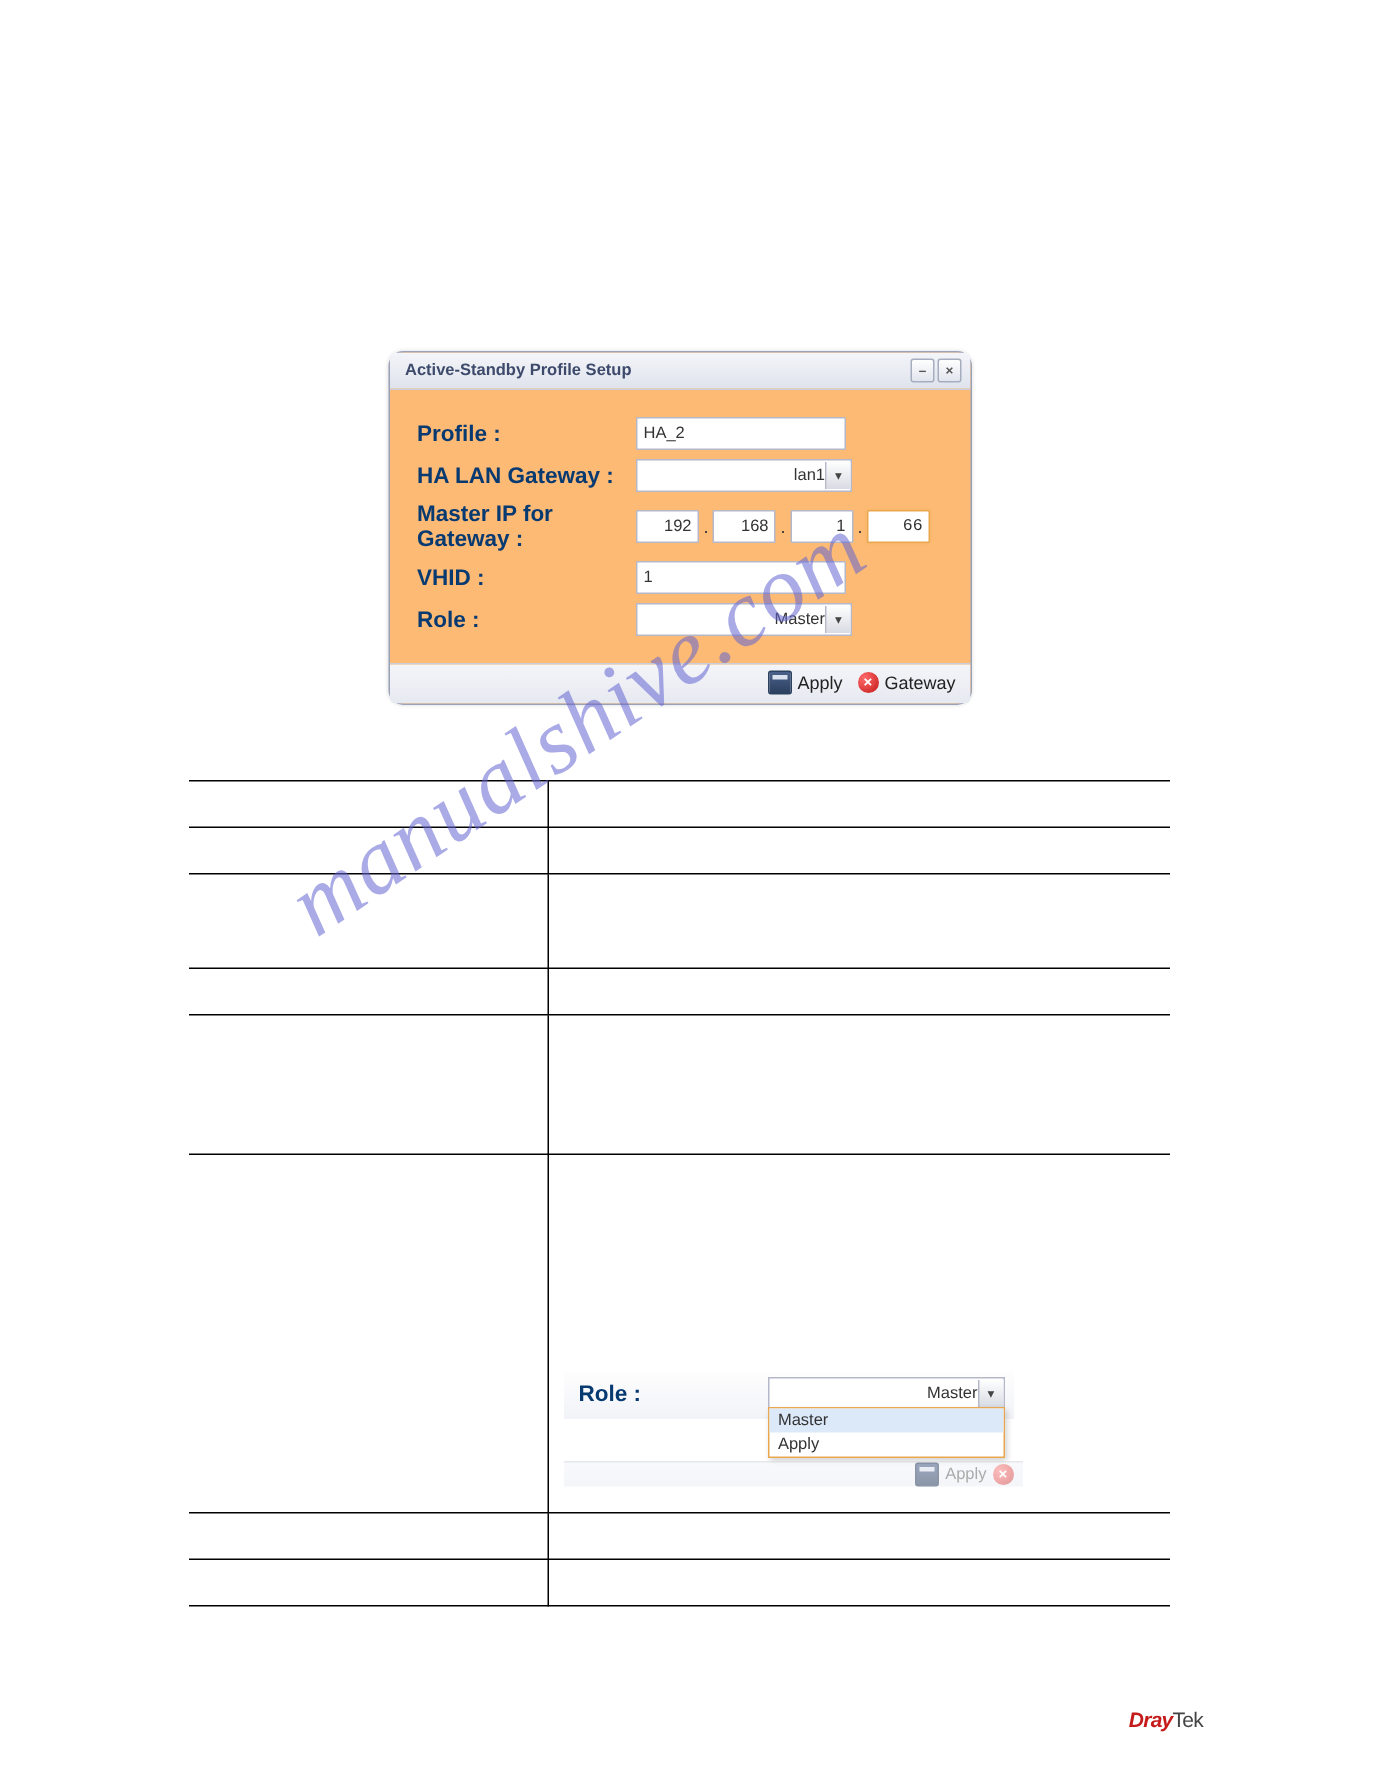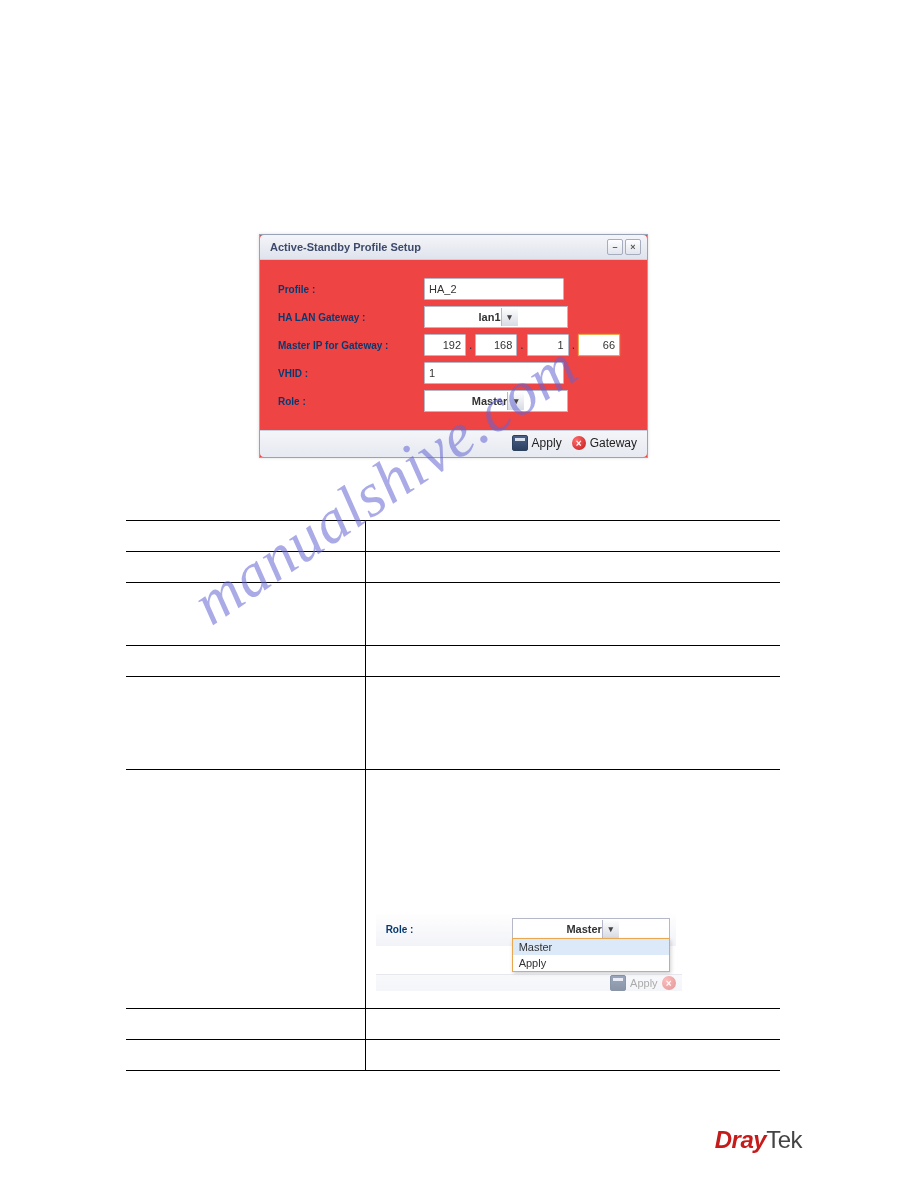--- a/index.html
+++ b/index.html
@@ -14,22 +14,22 @@
     color: #333;
   }
 
   
   .dialog {
     position: absolute;
     left: 259px;
     top: 234px;
     width: 387px;
     border: 1px solid #9aa2b7;
-    border-radius: 0;
-    background: #ef4444;
+    border-radius: 10px;
+    background: #fdba74;
     box-shadow: 0 0 3px rgba(0,0,0,0.15);
   }
   .dialog-title {
     background: linear-gradient(#f4f5f9, #dfe3ec);
     border-bottom: 1px solid #c9cedc;
     border-radius: 4px 4px 0 0;
     padding: 4px 6px 4px 10px;
     font-size: 11px;
     font-weight: bold;
     color: #3d4a6b;
@@ -59,63 +59,63 @@
   }
   .field-row {
     display: flex;
     align-items: center;
     margin-bottom: 6px;
   }
   .field-label {
     width: 146px;
     color: #083a72;
     font-weight: bold;
-    font-size: 10px;
+    font-size: 15px;
   }
   .txt-input {
     border: 1px solid #b5b8c8;
     background: #fff;
     height: 18px;
     font-size: 11px;
     padding: 1px 4px;
     color: #333;
     border-radius: 1px;
   }
   .txt-input.profile { width: 130px; }
   .txt-input.vhid { width: 130px; }
   .select-box {
     border: 1px solid #b5b8c8;
     height: 20px;
     width: 138px;
     background: #fff;
     display: flex;
     align-items: center;
-    justify-content: center;
+    justify-content: flex-end;
     font-size: 11px;
     padding-left: 4px;
-    font-weight: bold;
   }
   .select-arrow {
     width: 16px;
     height: 18px;
     border-left: 1px solid #b5b8c8;
     background: linear-gradient(#fefefe,#d8dbe3);
     display: flex;
     align-items: center;
     justify-content: center;
     font-size: 9px;
     color: #444;
   }
   .ip-row .ipbox {
     width: 32px;
     text-align: right;
   }
   .ip-row .ipbox.last {
     border: 1px solid #e9a84f;
     box-shadow: 0 0 2px rgba(233,168,79,0.6);
+    font-family: Liberation Mono, monospace;
   }
   .ip-row .dot {
     margin: 0 3px;
     color: #333;
   }
   .dialog-footer {
     border-top: 1px solid #c9cedc;
     background: linear-gradient(#f4f5f9, #e6e9f0);
     padding: 4px 10px 6px 0;
     display: flex;
@@ -239,21 +239,21 @@
     font-style: italic;
     pointer-events: none;
     white-space: nowrap;
   }
 
   
   .logo {
     position: absolute;
     right: 116px;
     bottom: 34px;
-    font-size: 24px;
+    font-size: 14px;
     font-weight: bold;
     font-family: Arial, sans-serif;
     font-style: italic;
     letter-spacing: -0.5px;
   }
   .logo .d { color:#c61b1b; }
   .logo .t { color:#444; font-style:normal; font-weight:normal; }
 </style>
 </head>
 <body>

